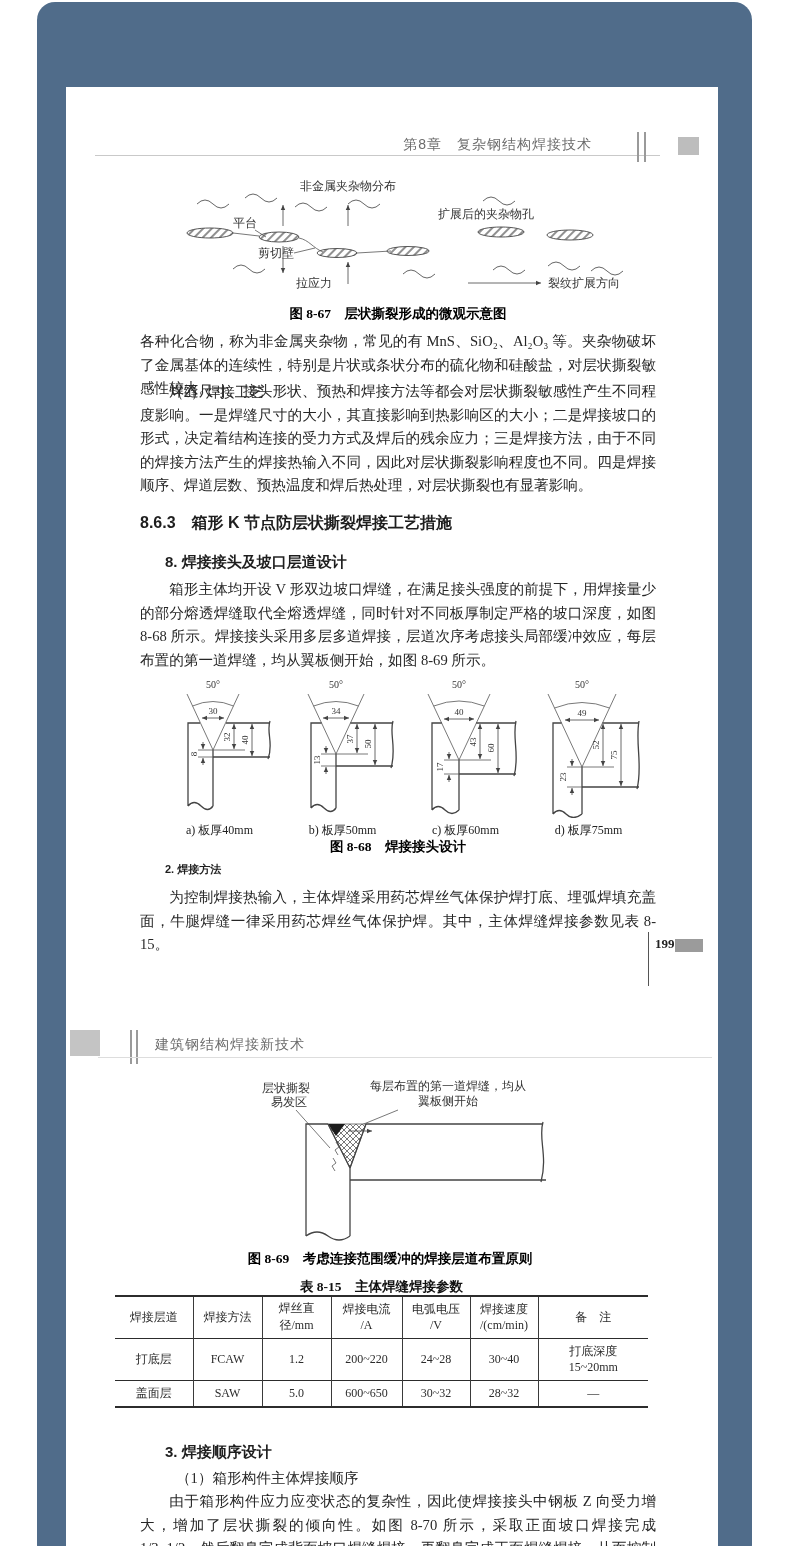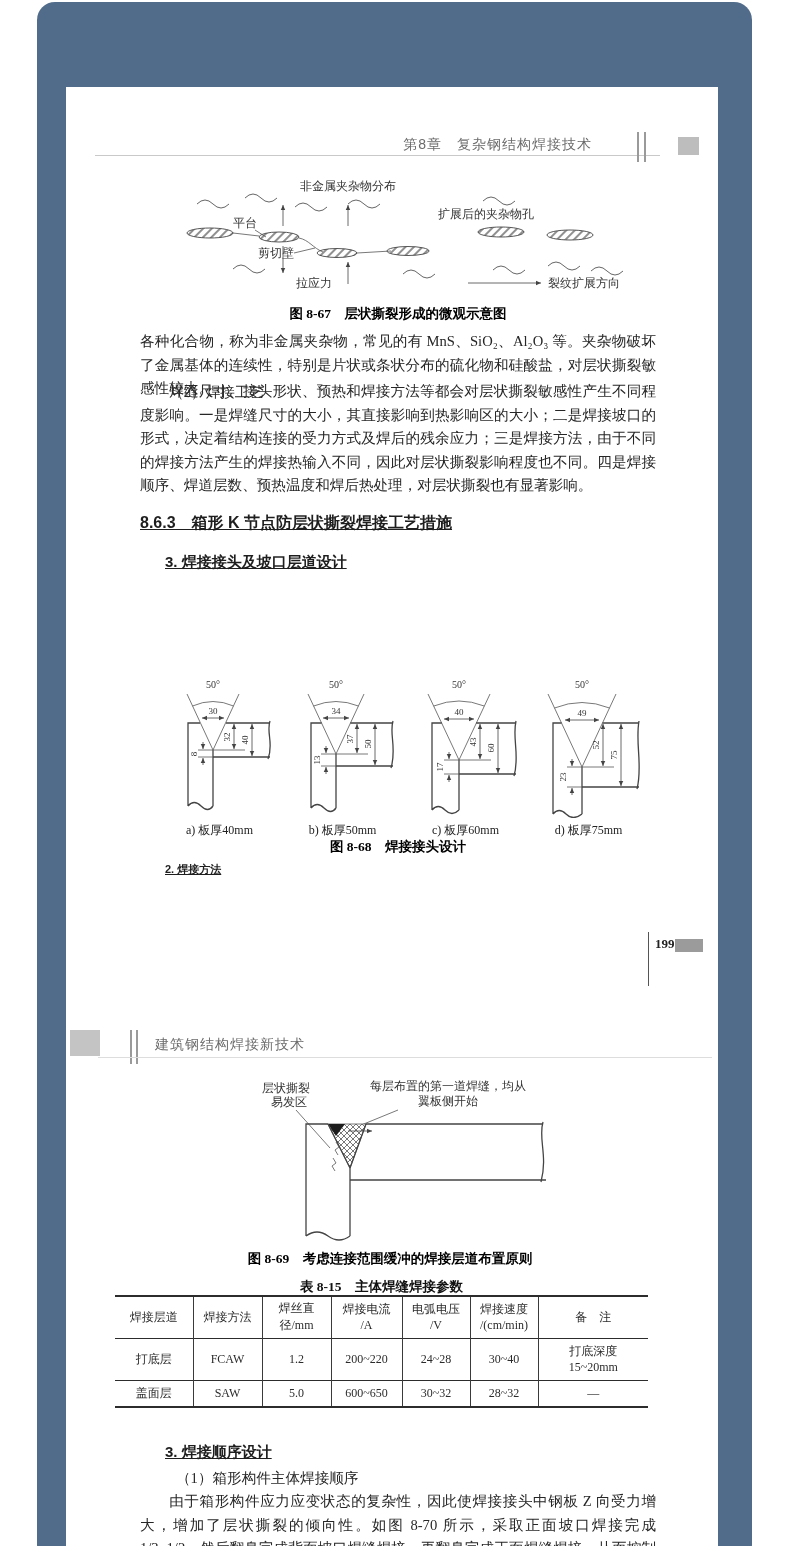--- a/index.html
+++ b/index.html
@@ -7,21 +7,21 @@
          font-family:"Liberation Serif","DejaVu Serif",serif;color:#2b2b2b;}
   .abs{position:absolute;}
   #frame{left:37px;top:2px;width:715px;height:1560px;background:#506c8a;border-radius:18px;}
   #sheet{left:66px;top:87px;width:652px;height:1459px;background:#ffffff;}
   .hline{height:1px;background:#c9c9c9;}
   .vbar{width:1.5px;background:#9a9a9a;}
   .graybox{background:#bdbdbd;}
   .hdr{font-family:"Liberation Sans","DejaVu Sans",sans-serif;color:#6b6b6b;font-size:14px;letter-spacing:1px;}
   .body-par{width:516px;font-size:14.6px;line-height:23.6px;text-align:justify;text-indent:2em;color:#262626;}
   .noindent{text-indent:0;}
-  .h-black{font-family:"Liberation Sans","DejaVu Sans",sans-serif;font-weight:bold;color:#1e1e1e;text-decoration:underline;}
+  .h-black{font-family:"Liberation Sans","DejaVu Sans",sans-serif;font-weight:bold;color:#1e1e1e;}
   .caption{font-weight:bold;font-size:13.5px;color:#000000;text-align:center;width:516px;}
   .subcap{font-size:12px;color:#222;text-align:center;}
   svg text{fill:#333;font-family:"Liberation Serif","DejaVu Serif",serif;}
   svg .lbl{font-size:12px;fill:#333;}
   svg .dim{font-size:9px;}
   svg .ang{font-size:10px;}
   svg path,svg line,svg ellipse{vector-effect:non-scaling-stroke;}
   .plate{stroke:#444;stroke-width:1.3;fill:none;}
   .thin{stroke:#555;stroke-width:0.8;fill:none;}
   .dimln{stroke:#444;stroke-width:0.8;fill:none;}
@@ -103,21 +103,22 @@
     <line class="dimln" x1="185" y1="110" x2="185" y2="88" marker-end="url(#ah)"></line>
     <line class="dimln" x1="305" y1="109" x2="378" y2="109" marker-end="url(#ah)"></line>
   </svg>
   <div class="abs caption" style="left:140px;top:305px">图 8-67　层状撕裂形成的微观示意图</div>
 
   <div class="abs body-par noindent" style="left:140px;top:330px">各种化合物，称为非金属夹杂物，常见的有 MnS、SiO₂、Al₂O₃ 等。夹杂物破坏了金属基体的连续性，特别是片状或条状分布的硫化物和硅酸盐，对层状撕裂敏感性较大。</div>
   <div class="abs body-par" style="left:140px;top:381px">（2）焊接工艺</div>
   <div class="abs body-par" style="left:140px;top:380px">焊缝尺寸、接头形状、预热和焊接方法等都会对层状撕裂敏感性产生不同程度影响。一是焊缝尺寸的大小，其直接影响到热影响区的大小；二是焊接坡口的形式，决定着结构连接的受力方式及焊后的残余应力；三是焊接方法，由于不同的焊接方法产生的焊接热输入不同，因此对层状撕裂影响程度也不同。四是焊接顺序、焊道层数、预热温度和焊后热处理，对层状撕裂也有显著影响。</div>
 
   <div class="abs h-black" style="left:140px;top:513px;font-size:16px">8.6.3　箱形 K 节点防层状撕裂焊接工艺措施</div>
-  <div class="abs h-black" style="left:165px;top:553px;font-size:15px">3. 焊接接头及坡口层道设计</div>
+  <div class="abs h-black" style="left:165px;top:553px;font-size:15px">8. 焊接接头及坡口层道设计</div>
+  <div class="abs body-par" style="left:140px;top:578px">箱形主体均开设 V 形双边坡口焊缝，在满足接头强度的前提下，用焊接量少的部分熔透焊缝取代全熔透焊缝，同时针对不同板厚制定严格的坡口深度，如图 8-68 所示。焊接接头采用多层多道焊接，层道次序考虑接头局部缓冲效应，每层布置的第一道焊缝，均从翼板侧开始，如图 8-69 所示。</div>
 
   <div class="abs" style="left:158px;top:668px;width:492px;display:flex">
 
     <div style="width:123px">
       <svg width="119" height="150" viewBox="0 0 119 150">
         <path class="thin" d="M55,82 L29,26 M55,82 L81,26"></path>
         <path class="thin" d="M34.5,38 Q55,29 75.5,38"></path>
         <text class="ang" x="55" y="20" text-anchor="middle">50°</text>
         <line class="dimln" x1="44" y1="50" x2="66" y2="50" marker-start="url(#ah)" marker-end="url(#ah)"></line>
         <text class="dim" x="55" y="46" text-anchor="middle">30</text>
@@ -194,20 +195,21 @@
         <line class="dimln" x1="45" y1="91" x2="45" y2="98" marker-end="url(#ah)"></line>
         <line class="dimln" x1="45" y1="127" x2="45" y2="120" marker-end="url(#ah)"></line>
         <text class="dim" transform="rotate(-90 39 109)" x="39" y="109" text-anchor="middle">23</text>
       </svg>
       <div class="subcap">d) 板厚75mm</div>
     </div>
   </div>
   <div class="abs caption" style="left:140px;top:838px">图 8-68　焊接接头设计</div>
 
   <div class="abs h-black" style="left:165px;top:862px;font-size:11px">2. 焊接方法</div>
+  <div class="abs body-par" style="left:140px;top:886px">为控制焊接热输入，主体焊缝采用药芯焊丝气体保护焊打底、埋弧焊填充盖面，牛腿焊缝一律采用药芯焊丝气体保护焊。其中，主体焊缝焊接参数见表 8-15。</div>
 
   <div class="abs" style="left:648px;top:932px;width:1px;height:54px;background:#555"></div>
   <div class="abs" style="left:655px;top:936px;font-size:13px;font-weight:bold;color:#222">199</div>
   <div class="abs" style="left:675px;top:939px;width:28px;height:13px;background:#9b9b9b"></div>
 
   <div class="abs graybox" style="left:70px;top:1030px;width:30px;height:26px;background:#c4c4c4"></div>
   <div class="abs vbar" style="left:130px;top:1030px;height:34px"></div>
   <div class="abs vbar" style="left:136px;top:1030px;height:34px"></div>
   <div class="abs hdr" style="left:155px;top:1036px">建筑钢结构焊接新技术</div>
   <div class="abs hline" style="left:98px;top:1057px;width:614px;background:#ddd"></div>

